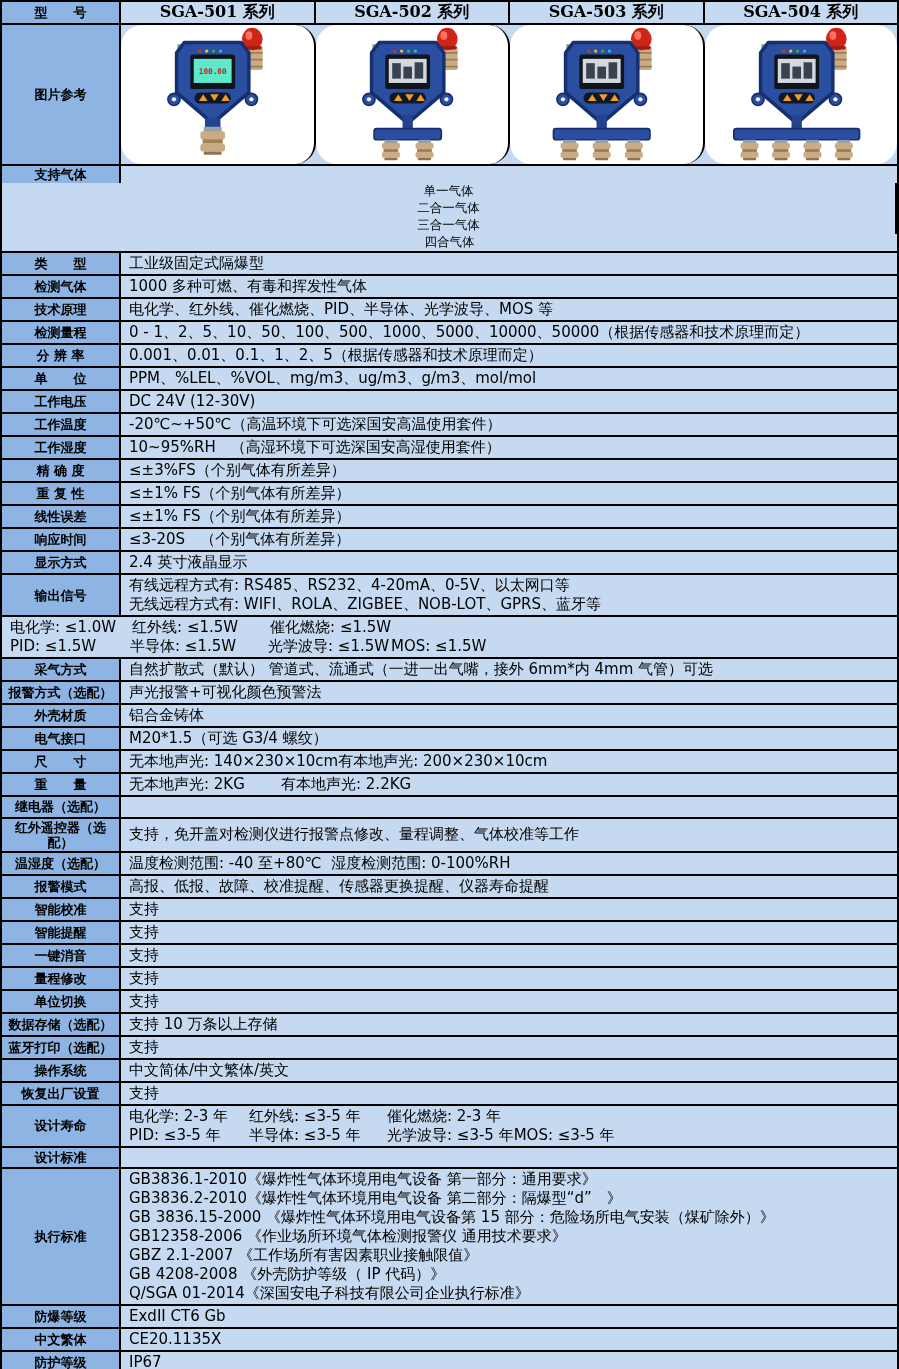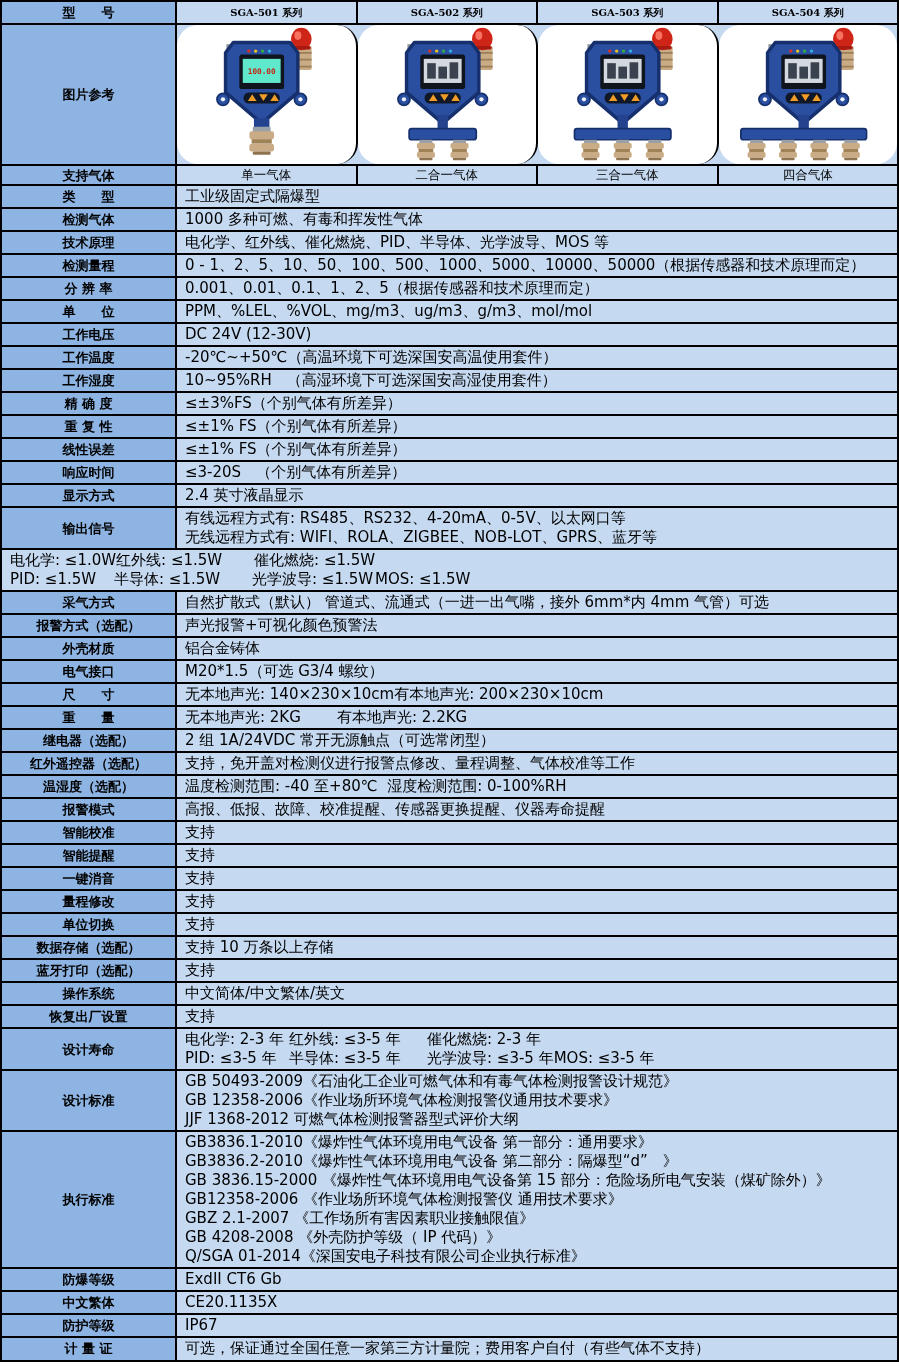--- a/index.html
+++ b/index.html
@@ -1,42 +1,42 @@
 <!DOCTYPE html>
 <html><head>
 <meta charset="utf-8">
 <style>
   html,body{margin:0;padding:0;background:#fff;}
   body{font-family:"DejaVu Sans","Liberation Sans",sans-serif;color:#000;}
   .sheet{width:899px;box-sizing:border-box;border:2px solid #000;background:#c5d9f1;}
   .row{display:flex;border-bottom:2px solid #000;box-sizing:border-box;}
   .sheet > :last-child, #spec-rows > :last-child{border-bottom:none;}
-  .label-cell{width:175px;flex:none;box-sizing:border-box;background:#8db4e2;border-right:2px solid #000;
+  .label-cell{width:119px;flex:none;box-sizing:border-box;background:#8db4e2;border-right:2px solid #000;
     display:flex;align-items:center;justify-content:center;text-align:center;
     font-weight:bold;font-size:13px;line-height:15px;padding:1px 3px;}
   .model-cell{flex:1;box-sizing:border-box;background:#c5d9f1;border-right:2px solid #000;
-    display:flex;align-items:center;justify-content:center;font-size:10px;}
+    display:flex;align-items:center;justify-content:center;font-size:16px;}
   .row .model-cell:last-child{border-right:none;}
   .header-row{min-height:23px;}
   .header-row .model-cell{font-weight:bold;font-family:"DejaVu Serif","Liberation Serif",serif;}
   .image-row{min-height:141px;}
   .image-cell{flex:1;box-sizing:border-box;background:#ffffff;border-right:2px solid #000;
     display:flex;align-items:center;justify-content:center;overflow:hidden;border-radius:21px;}
   .row .image-cell:last-child{border-right:none;}
-  .gas-row{min-height:20px;}
+  .gas-row{min-height:20px;flex-direction:column;}
   .gas-row .model-cell{font-size:12.5px;}
   .spec-row{display:flex;border-bottom:2px solid #000;box-sizing:border-box;min-height:21.6px;}
   .value-cell{flex:1;box-sizing:border-box;background:#c5d9f1;padding:1px 8px;
     display:flex;flex-direction:column;justify-content:center;font-size:15px;}
   .line{line-height:19px;white-space:pre-wrap;}
   .seg{display:inline-block;}
   
   .line-2 .seg:nth-child(1){min-width:152px;}
   .line-m .seg:nth-child(1){min-width:104px;}
-  .line-m .seg:nth-child(2){min-width:138px;}
+  .line-m .seg:nth-child(2){min-width:138px;margin-left:16px;}
   .line-m .seg:nth-child(3){min-width:123px;}
   svg text{font-family:"DejaVu Sans Mono","Liberation Mono",monospace;}
 </style>
 </head>
 <body>
 
 <div class="sheet">
 
   <div class="row header-row">
     <div class="label-cell">型　　号</div>
@@ -394,23 +394,20 @@
         </div>
       </div>
       <div class="spec-row">
         <div class="label-cell">重　　量</div>
         <div class="value-cell">
           <div class="line line-2"><span class="seg">无本地声光: 2KG</span><span class="seg">有本地声光: 2.2KG</span></div>
         </div>
       </div>
       <div class="spec-row">
         <div class="label-cell">继电器（选配）</div>
-        <div class="value-cell">
-          <div class="line">2 组 1A/24VDC 常开无源触点（可选常闭型）</div>
-        </div>
       </div>
       <div class="spec-row">
         <div class="label-cell">红外遥控器（选配）</div>
         <div class="value-cell">
           <div class="line">支持，免开盖对检测仪进行报警点修改、量程调整、气体校准等工作</div>
         </div>
       </div>
       <div class="spec-row">
         <div class="label-cell">温湿度（选配）</div>
         <div class="value-cell">
@@ -479,25 +476,20 @@
       </div>
       <div class="spec-row">
         <div class="label-cell">设计寿命</div>
         <div class="value-cell">
           <div class="line line-m"><span class="seg">电化学: 2-3 年</span><span class="seg">红外线: ≤3-5 年</span><span class="seg">催化燃烧: 2-3 年</span></div>
           <div class="line line-m"><span class="seg">PID: ≤3-5 年</span><span class="seg">半导体: ≤3-5 年</span><span class="seg">光学波导: ≤3-5 年</span><span class="seg">MOS: ≤3-5 年</span></div>
         </div>
       </div>
       <div class="spec-row">
         <div class="label-cell">设计标准</div>
-        <div class="value-cell">
-          <div class="line">GB 50493-2009《石油化工企业可燃气体和有毒气体检测报警设计规范》</div>
-          <div class="line">GB 12358-2006《作业场所环境气体检测报警仪通用技术要求》</div>
-          <div class="line">JJF 1368-2012 可燃气体检测报警器型式评价大纲</div>
-        </div>
       </div>
       <div class="spec-row">
         <div class="label-cell">执行标准</div>
         <div class="value-cell">
           <div class="line">GB3836.1-2010《爆炸性气体环境用电气设备 第一部分：通用要求》</div>
           <div class="line">GB3836.2-2010《爆炸性气体环境用电气设备 第二部分：隔爆型“d”　》</div>
           <div class="line">GB 3836.15-2000 《爆炸性气体环境用电气设备第 15 部分：危险场所电气安装（煤矿除外）》</div>
           <div class="line">GB12358-2006 《作业场所环境气体检测报警仪 通用技术要求》</div>
           <div class="line">GBZ 2.1-2007 《工作场所有害因素职业接触限值》</div>
           <div class="line">GB 4208-2008 《外壳防护等级（ IP 代码）》</div>

